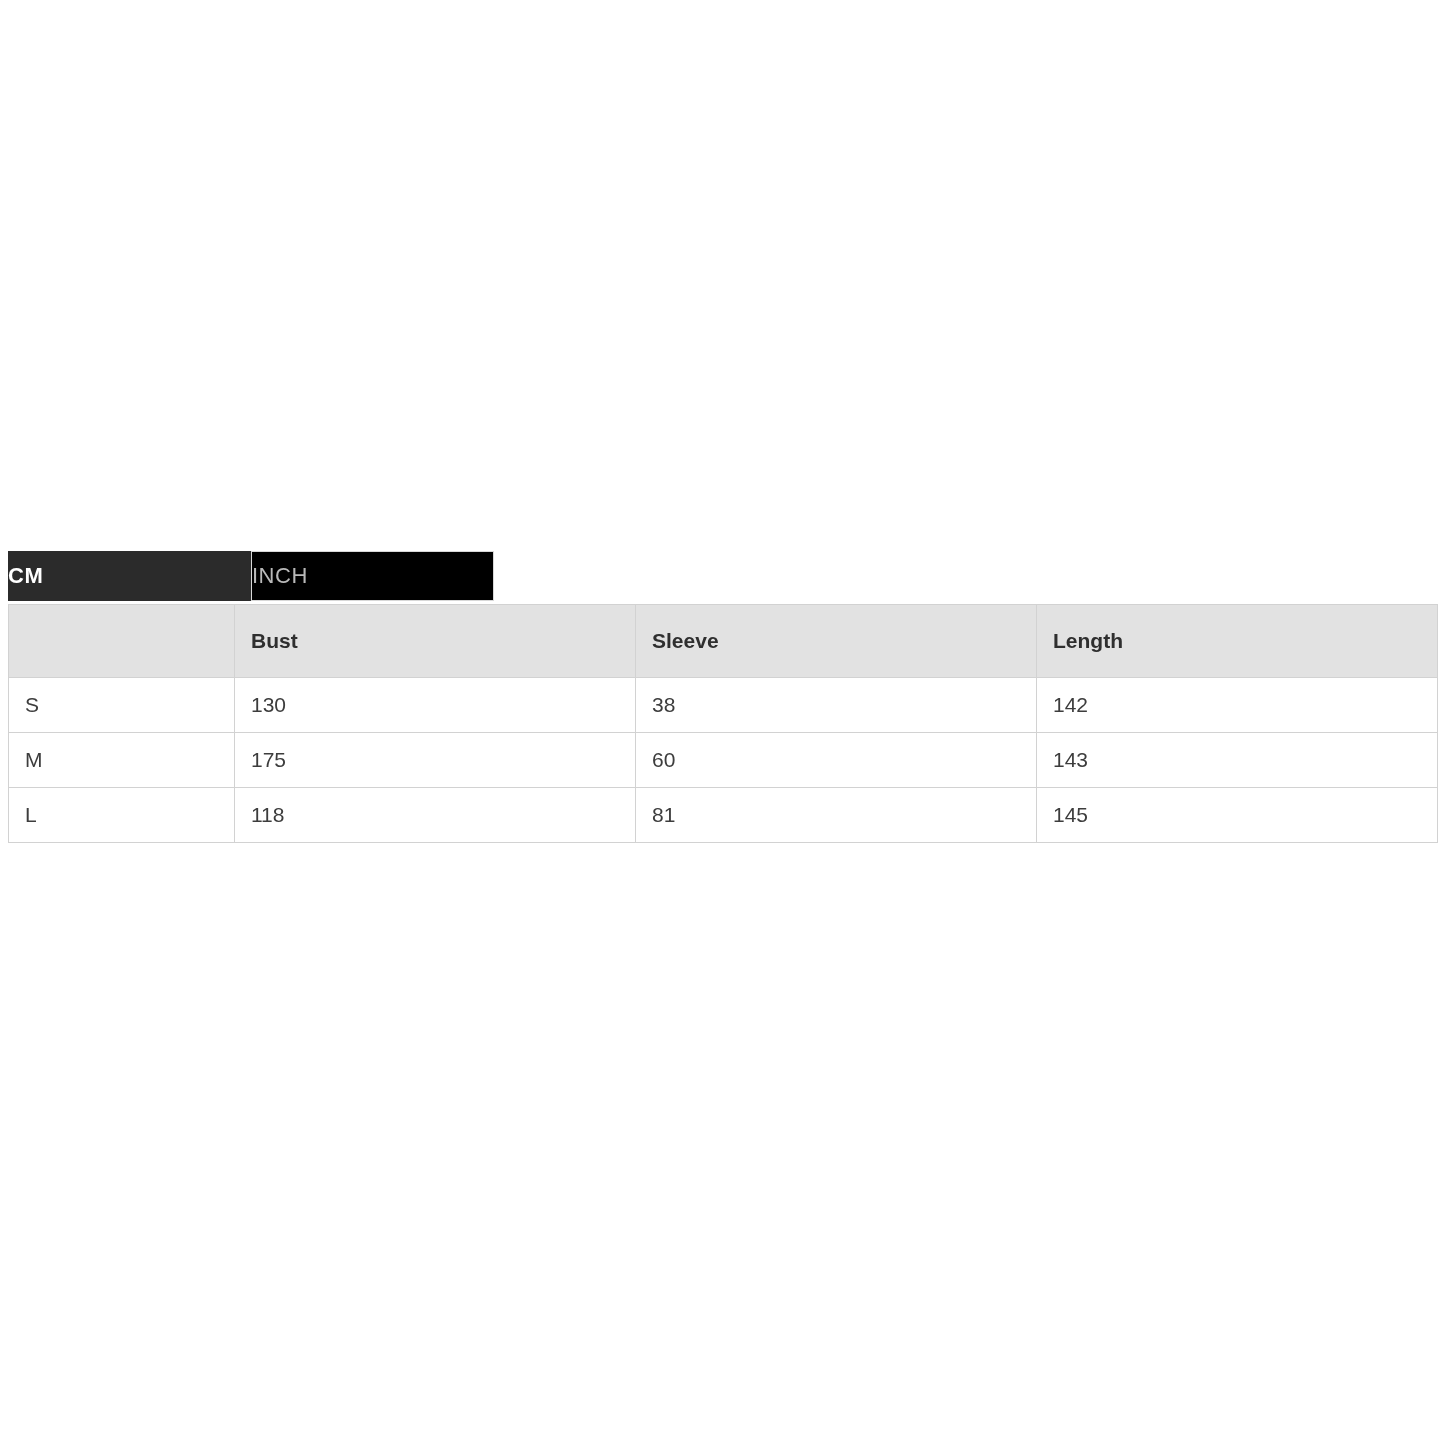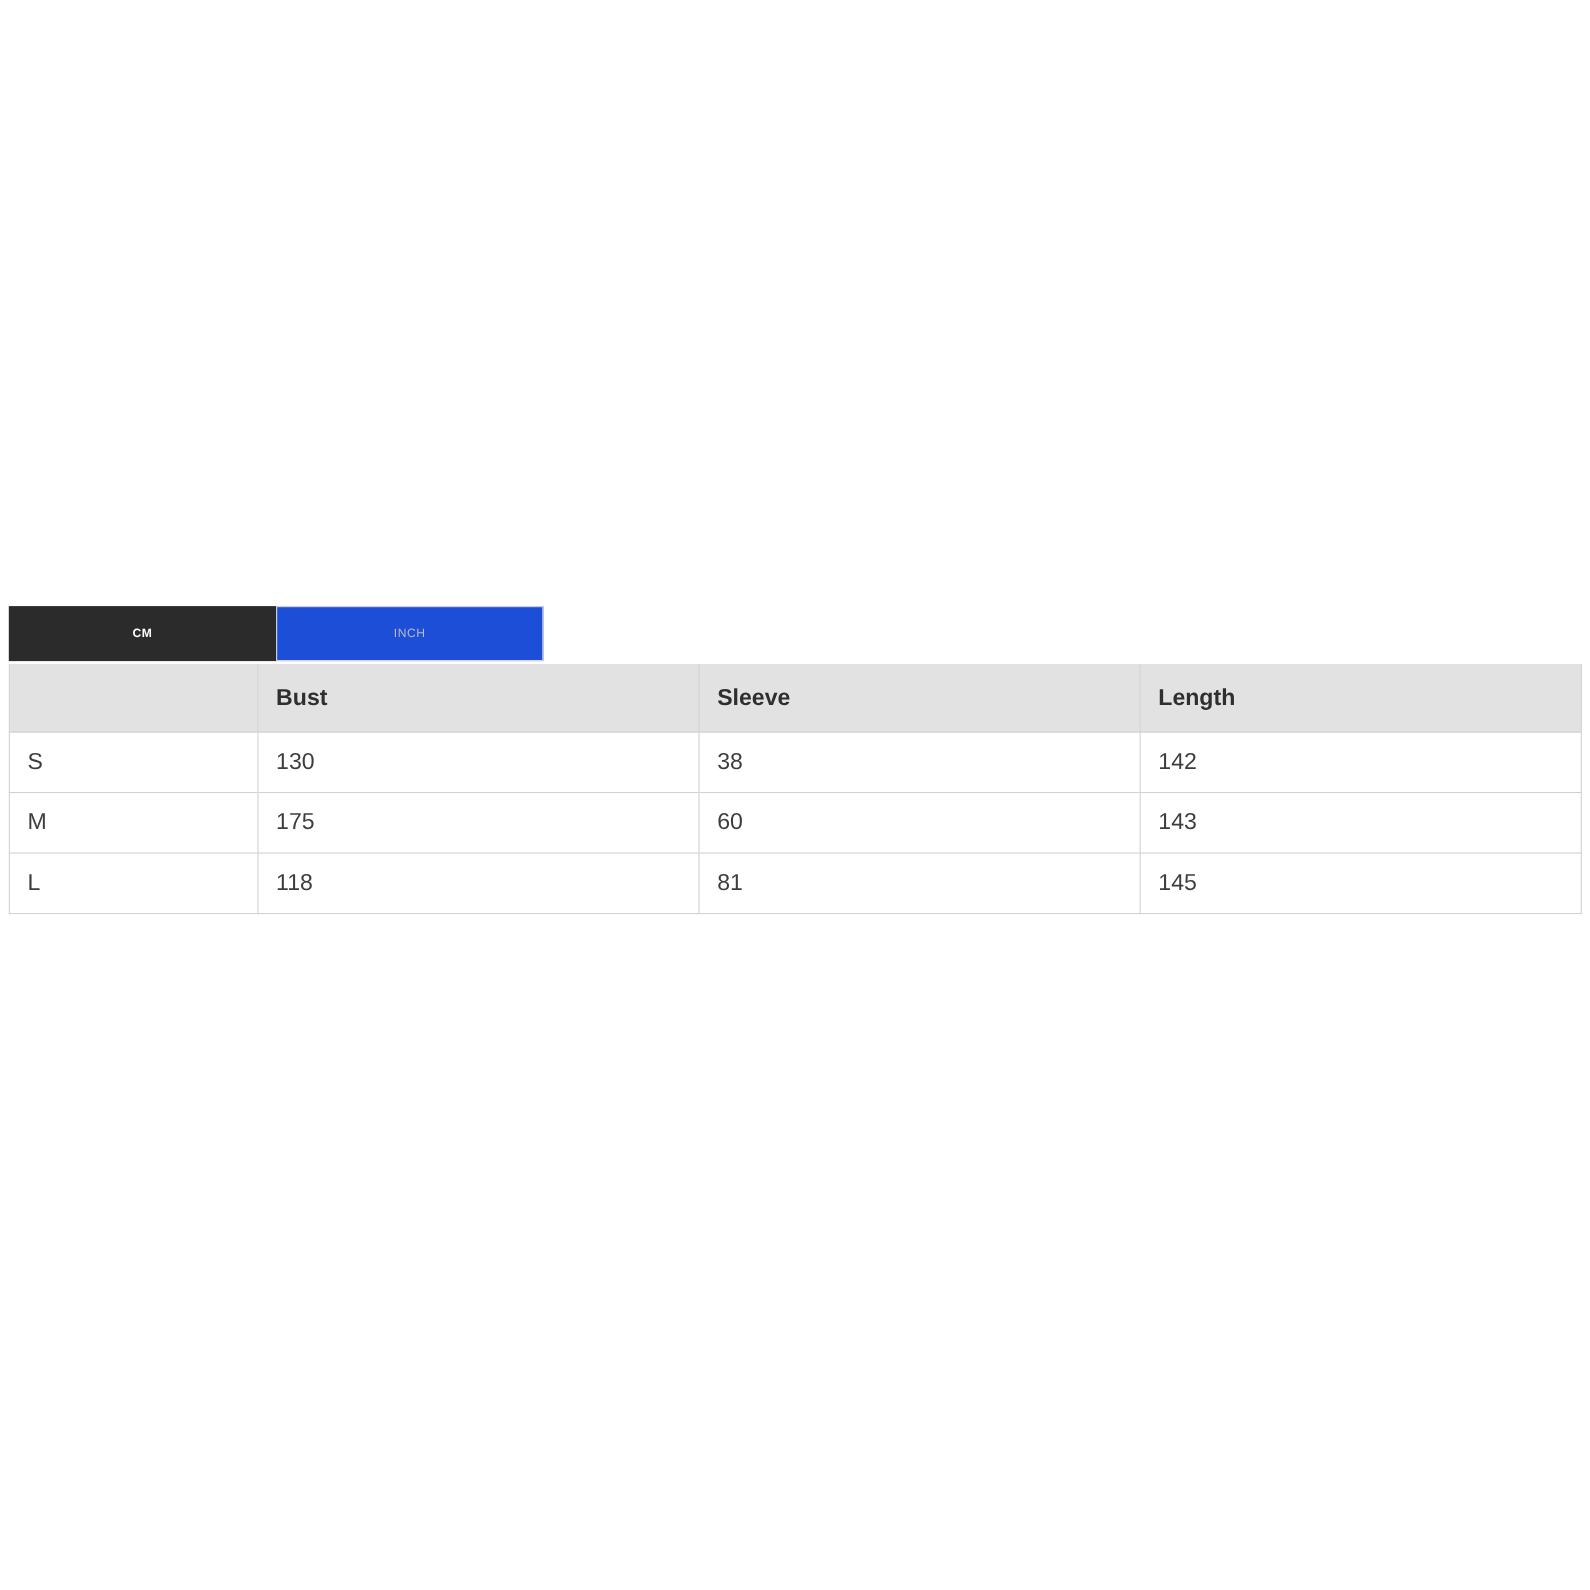--- a/index.html
+++ b/index.html
@@ -26,34 +26,34 @@
   .unit-toggle {
     display: flex;
     width: 486px;
     height: 50px;
     margin-bottom: 3px;
   }
   .unit-tab {
     flex: 1 1 50%;
     display: flex;
     align-items: center;
-    justify-content: center;
-    font-size: 11px;
+    justify-content: flex-start;
+    font-size: 22px;
     letter-spacing: 0.5px;
     box-sizing: border-box;
     cursor: pointer;
     user-select: none;
   }
   .unit-tab.active {
     background: #2b2b2b;
     color: #ffffff;
     font-weight: bold;
   }
   .unit-tab.inactive {
-    background: #1d4ed8;
+    background: #000000;
     color: #b9b9b9;
     border: 1px solid #d8d8d8;
     font-weight: normal;
   }
 
   
   table.size-table {
     border-collapse: collapse;
     width: 1429px;
     table-layout: fixed;
@@ -68,21 +68,21 @@
     font-size: 21px;
     color: #3d3d3d;
     font-weight: normal;
     box-sizing: border-box;
   }
   table.size-table thead th {
     background: #e2e2e2;
     font-weight: bold;
     color: #2f2f2f;
     font-size: 21px;
-    height: 61px;
+    height: 73px;
   }
   col.c-size { width: 226px; }
   col.c-col  { width: 401px; }
 </style>
 </head>
 <body>
 
 <div id="size-chart">
 
   <div class="unit-toggle">

